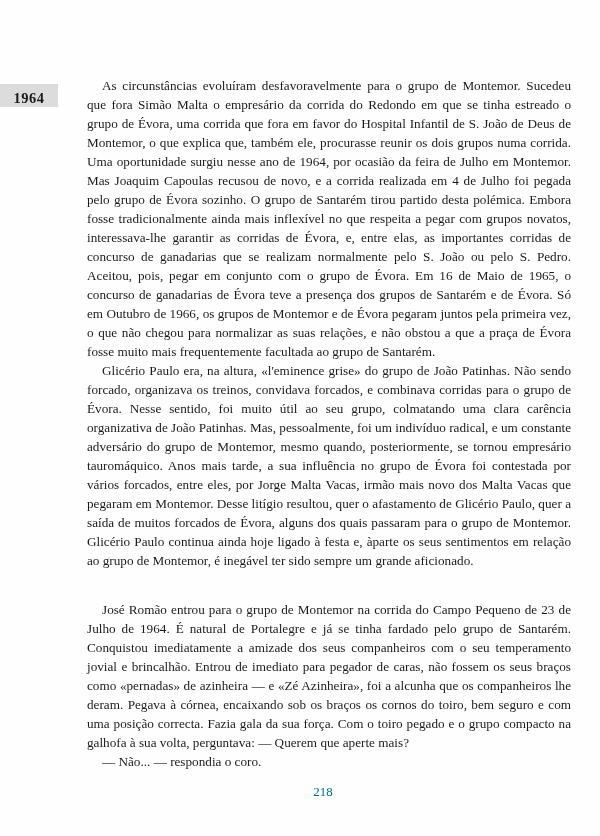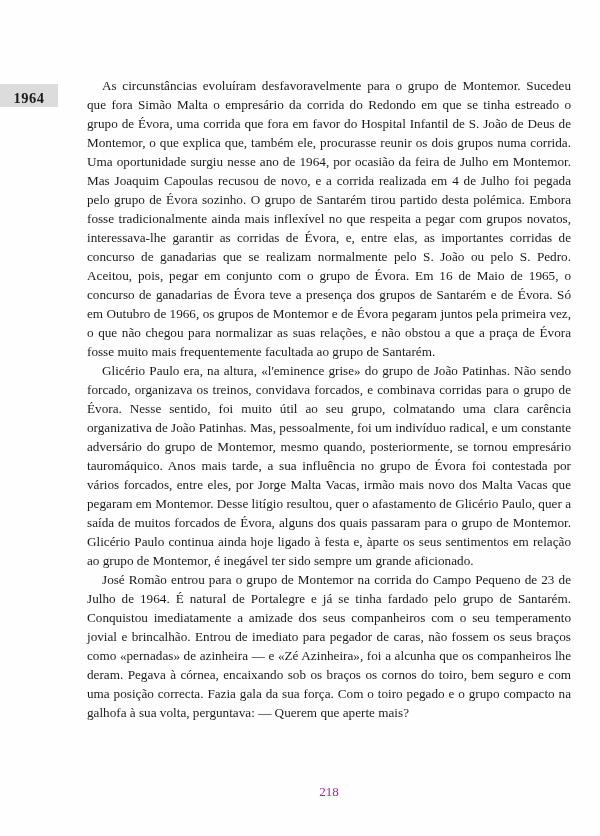--- a/index.html
+++ b/index.html
@@ -42,41 +42,43 @@
     font-size: 13.2px;
     line-height: 19px;
     text-align: justify;
     color: #1b1b1b;
   }
   .para {
     margin: 0;
     text-indent: 15px;
   }
   .para.gap-before {
+    margin-top: 30px;
   }
   .page-number {
     position: absolute;
     top: 784px;
-    left: 87px;
+    left: 81px;
     width: 484px;
     text-align: center;
     font-size: 13px;
-    color: #a21caf;
+    color: #0369a1;
   }
 </style>
 </head>
 <body>
 
 <div class="page">
 
   <div class="year-tab">
     <span>1964</span>
   </div>
 
   <div class="text-column">
     <p class="para">As circunstâncias evoluíram desfavoravelmente para o grupo de Montemor. Sucedeu que fora Simão Malta o empresário da corrida do Redondo em que se tinha estreado o grupo de Évora, uma corrida que fora em favor do Hospital Infantil de S. João de Deus de Montemor, o que explica que, também ele, procurasse reunir os dois grupos numa corrida. Uma oportunidade surgiu nesse ano de 1964, por ocasião da feira de Julho em Montemor. Mas Joaquim Capoulas recusou de novo, e a corrida realizada em 4 de Julho foi pegada pelo grupo de Évora sozinho. O grupo de Santarém tirou partido desta polémica. Embora fosse tradicionalmente ainda mais inflexível no que respeita a pegar com grupos novatos, interessava-lhe garantir as corridas de Évora, e, entre elas, as importantes corridas de concurso de ganadarias que se realizam normalmente pelo S. João ou pelo S. Pedro. Aceitou, pois, pegar em conjunto com o grupo de Évora. Em 16 de Maio de 1965, o concurso de ganadarias de Évora teve a presença dos grupos de Santarém e de Évora. Só em Outubro de 1966, os grupos de Montemor e de Évora pegaram juntos pela primeira vez, o que não chegou para normalizar as suas relações, e não obstou a que a praça de Évora fosse muito mais frequentemente facultada ao grupo de Santarém.</p>
     <p class="para">Glicério Paulo era, na altura, «l'eminence grise» do grupo de João Patinhas. Não sendo forcado, organizava os treinos, convidava forcados, e combinava corridas para o grupo de Évora. Nesse sentido, foi muito útil ao seu grupo, colmatando uma clara carência organizativa de João Patinhas. Mas, pessoalmente, foi um indivíduo radical, e um constante adversário do grupo de Montemor, mesmo quando, posteriormente, se tornou empresário tauromáquico. Anos mais tarde, a sua influência no grupo de Évora foi contestada por vários forcados, entre eles, por Jorge Malta Vacas, irmão mais novo dos Malta Vacas que pegaram em Montemor. Desse litígio resultou, quer o afastamento de Glicério Paulo, quer a saída de muitos forcados de Évora, alguns dos quais passaram para o grupo de Montemor. Glicério Paulo continua ainda hoje ligado à festa e, àparte os seus sentimentos em relação ao grupo de Montemor, é inegável ter sido sempre um grande aficionado.</p>
     <p class="para gap-before">José Romão entrou para o grupo de Montemor na corrida do Campo Pequeno de 23 de Julho de 1964. É natural de Portalegre e já se tinha fardado pelo grupo de Santarém. Conquistou imediatamente a amizade dos seus companheiros com o seu temperamento jovial e brincalhão. Entrou de imediato para pegador de caras, não fossem os seus braços como «pernadas» de azinheira — e «Zé Azinheira», foi a alcunha que os companheiros lhe deram. Pegava à córnea, encaixando sob os braços os cornos do toiro, bem seguro e com uma posição correcta. Fazia gala da sua força. Com o toiro pegado e o grupo compacto na galhofa à sua volta, perguntava: — Querem que aperte mais?</p>
+    <p class="para">— Não... — respondia o coro.</p>
   </div>
 
   <div class="page-number">218</div>
 
 </div>
 
 </body></html>

